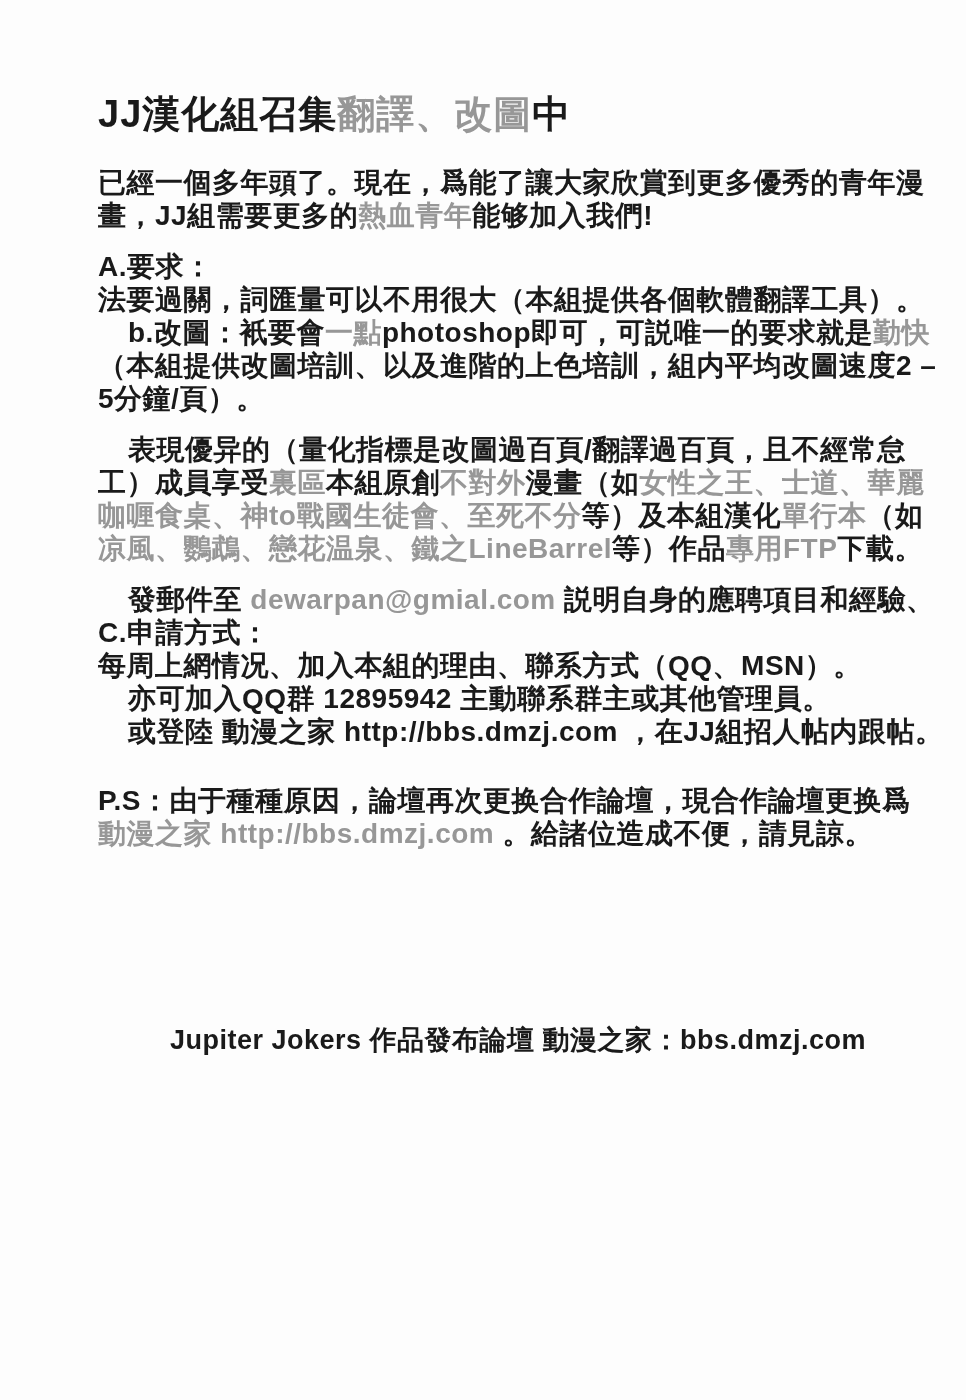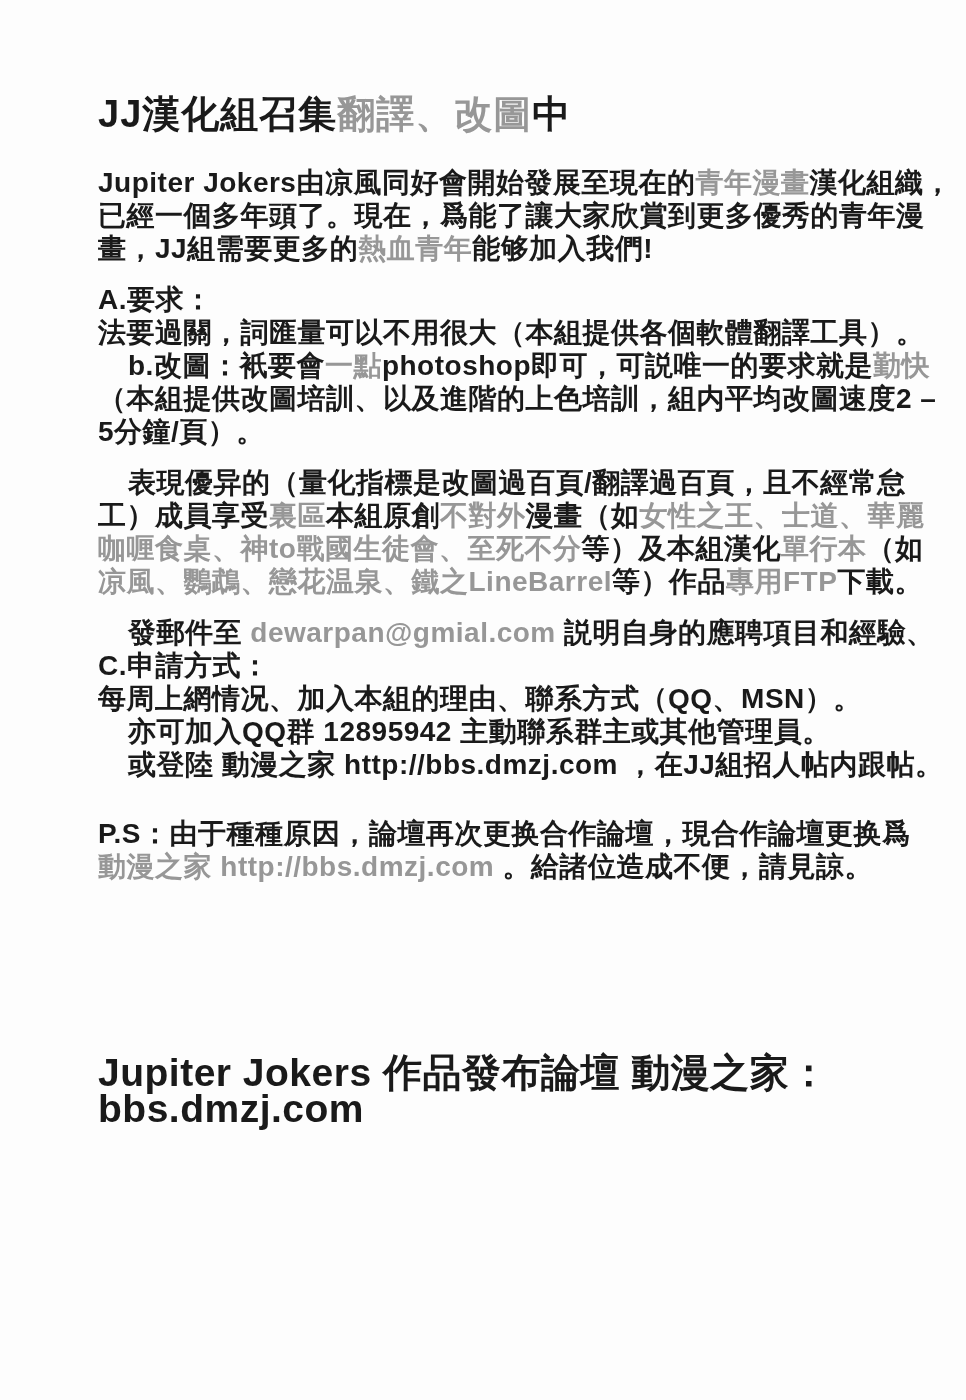--- a/index.html
+++ b/index.html
@@ -34,36 +34,36 @@
   .section + .section{margin-top:18px;}
   .section.postscript{margin-top:36px;}
   .line{
     line-height:33px;
     white-space:pre;
   }
   .line.indent{padding-left:30px;}
   .hl{color:var(--hl);}
   .footer{
     margin-top:172px;
-    font-size:39px;
+    text-align:right;
+    font-size:27px;
     line-height:36px;
     padding-right:2px;
   }
 </style>
 </head>
 <body>
 
 <div class="page">
 
   <h1 class="title">
       <div class="line"><span>JJ漢化組召集</span><span class="hl">翻譯、改圖</span><span>中</span></div>
     </h1>
 
   <div class="section">
-      <div class="line"><span>Jupiter Jokers由凉風同好會開始發展至現在的</span><span class="hl">青年漫畫</span><span>漢化組織，</span></div>
       <div class="line"><span>已經一個多年頭了。現在，爲能了讓大家欣賞到更多優秀的青年漫</span></div>
       <div class="line"><span>畫，JJ組需要更多的</span><span class="hl">熱血青年</span><span>能够加入我們!</span></div>
     </div>
 
   <div class="section">
       <div class="line"><span>A.要求：</span></div>
       <div class="line"><span>法要過關，詞匯量可以不用很大（本組提供各個軟體翻譯工具）。</span></div>
       <div class="line indent"><span>b.改圖：衹要會</span><span class="hl">一點</span><span>photoshop即可，可説唯一的要求就是</span><span class="hl">勤快</span></div>
       <div class="line"><span>（本組提供改圖培訓、以及進階的上色培訓，組内平均改圖速度2 –</span></div>
       <div class="line"><span>5分鐘/頁）。</span></div>

